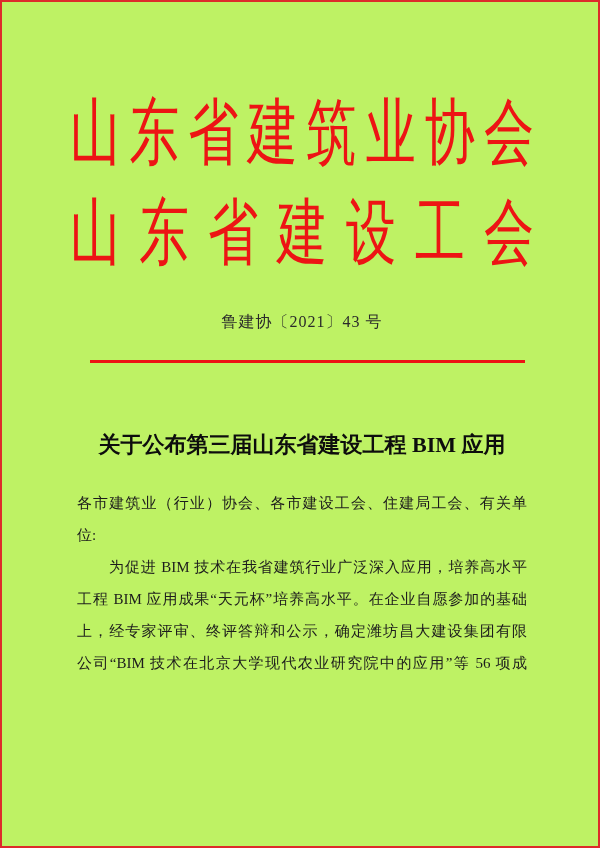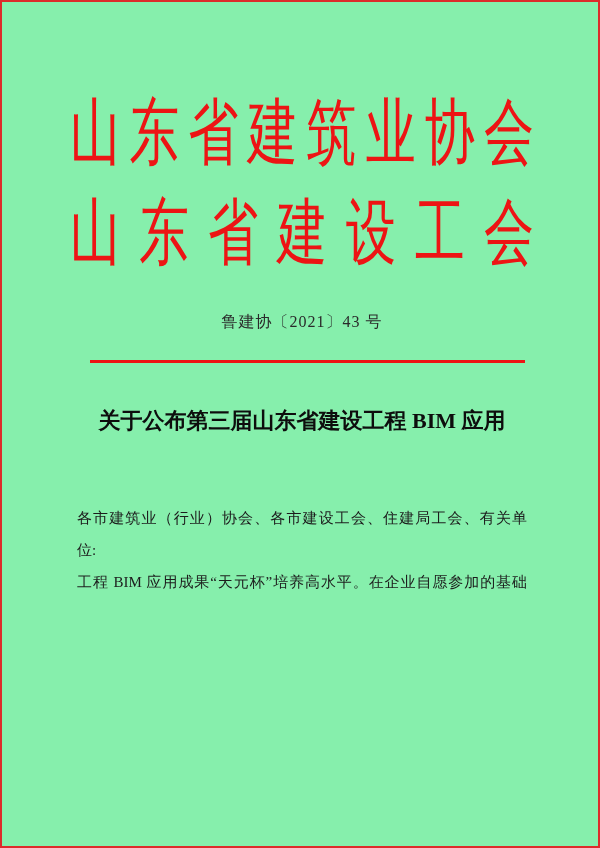--- a/index.html
+++ b/index.html
@@ -9,21 +9,21 @@
   }
   *{margin:0;padding:0;box-sizing:border-box;}
   html,body{width:600px;height:848px;background:#fff;}
   body{
     font-family:"Liberation Serif","DejaVu Serif",serif;
     color:var(--text-color);
   }
   .page{
     position:relative;
     width:600px;height:848px;
-    background:#86efac;
+    background:#bef264;
     border:2px solid var(--border-red);
     overflow:hidden;
   }
   
   .org-line{
     position:absolute;
     left:68px;width:464px;
     height:100px;line-height:100px;
     font-size:50px;
     color:var(--accent-red);
@@ -47,31 +47,31 @@
   
   .divider{
     position:absolute;
     top:358px;left:88px;
     width:435px;height:3px;
     background:var(--accent-red);
   }
   
   .title{
     position:absolute;
-    top:400px;left:75px;width:450px;
+    top:424px;left:75px;width:450px;
     text-align:center;
     font-size:22px;
     font-weight:bold;
     line-height:37px;
     color:#0d0d0d;
   }
   
   .body-text{
     position:absolute;
-    top:500px;left:75px;width:450px;
+    top:485px;left:75px;width:450px;
     font-size:15px;
     line-height:32px;
     color:var(--text-color);
   }
   .bline{
     width:450px;
     height:32px;
     overflow:visible;
   }
   .bline.jl{
@@ -98,16 +98,19 @@
 
   <div class="divider"></div>
 
   <div class="title">
     <div>关于公布第三届山东省建设工程 BIM 应用</div>
   </div>
 
   <div class="body-text">
     <div class="bline jl">各市建筑业（行业）协会、各市建设工会、住建局工会、有关单</div>
     <div class="bline left">位:</div>
+    <div class="bline jl indent">为促进 BIM 技术在我省建筑行业广泛深入应用，培养高水平</div>
     <div class="bline jl">工程 BIM 应用成果“天元杯”培养高水平。在企业自愿参加的基础</div>
+    <div class="bline jl">上，经专家评审、终评答辩和公示，确定潍坊昌大建设集团有限</div>
+    <div class="bline jl">公司“BIM 技术在北京大学现代农业研究院中的应用”等 56 项成</div>
   </div>
 
 </div>
 
 </body></html>

